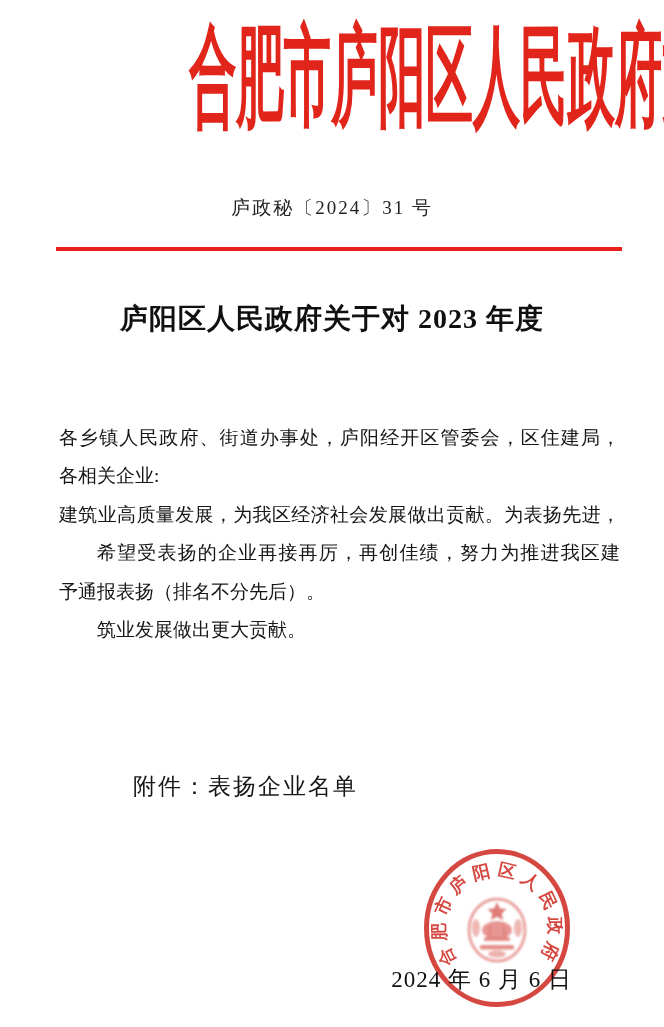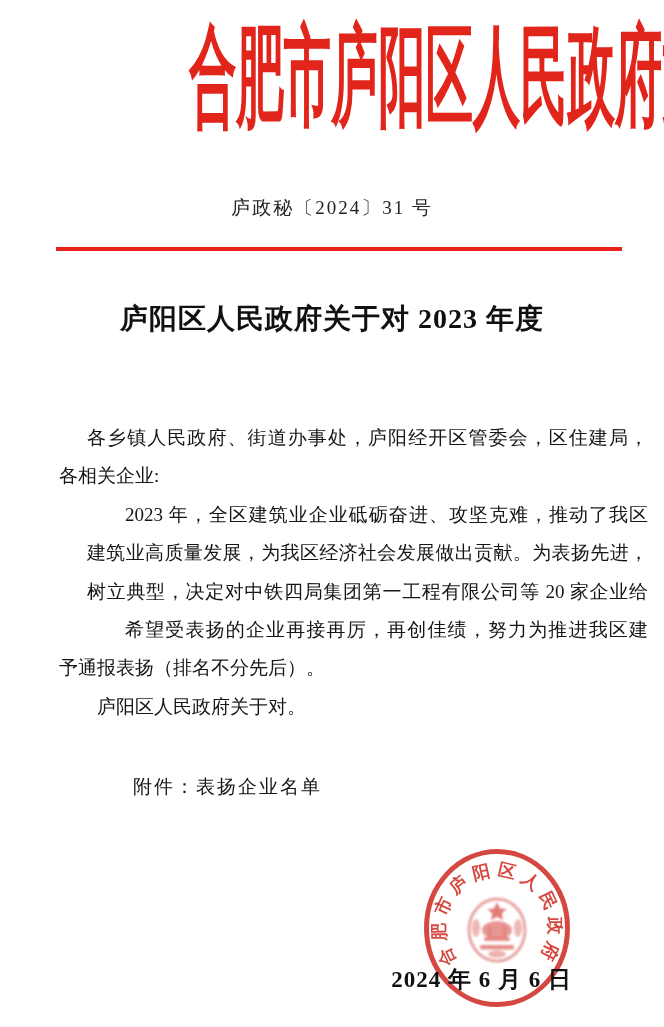--- a/index.html
+++ b/index.html
@@ -48,70 +48,67 @@
     font-size:28px;line-height:38px;
     color:#101010;
     letter-spacing:1px;
   }
   .body-block{
     position:absolute;top:419px;left:59px;width:561px;
     font-size:19px;line-height:38.4px;
     color:#161616;
   }
   .bl{width:561px;}
-  .just{text-align:justify;text-align-last:justify;text-justify:inter-character;margin-left:28px;}
+  .just{text-align:justify;text-align-last:justify;text-justify:inter-character;}
   .indent{text-indent:2em;}
   .attachment{
     position:absolute;top:768px;left:59px;width:561px;
-    font-size:19px;line-height:38px;
+    font-size:23px;line-height:38px;
     padding-left:74px;box-sizing:border-box;
     letter-spacing:2px;
     color:#161616;
   }
   .seal{
     position:absolute;left:422px;top:847px;
     width:150px;height:162px;
   }
   .seal .ring{fill:none;stroke:var(--seal_red);stroke-width:5;}
   .seal text{fill:var(--seal_red);font-family:"Liberation Serif","DejaVu Serif",serif;font-weight:bold;}
   .seal .emblem-shape{fill:var(--seal_red);}
   .seal .emblem-line{fill:none;stroke:var(--seal_red);}
   .issue-date{
     position:absolute;top:963px;right:92px;
     font-size:23px;line-height:34px;
     letter-spacing:1px;
     color:#111;
     z-index:3;
-    font-weight:bold;
   }
 </style>
 </head>
 <body>
 
 <div class="page">
 
   <div class="masthead">合肥市庐阳区人民政府文件</div>
 
   <div class="doc-number">庐政秘〔2024〕31 号</div>
 
   <div class="red-rule"></div>
 
   <div class="doc-title">
     <div>庐阳区人民政府关于对 2023 年度</div>
   </div>
 
   <div class="body-block">
     <div class="bl just">各乡镇人民政府、街道办事处，庐阳经开区管委会，区住建局，</div>
     <div class="bl">各相关企业:</div>
-    <div class="bl just indent">2023 年，全区建筑业企业砥砺奋进、攻坚克难，推动了我区</div>
     <div class="bl just">建筑业高质量发展，为我区经济社会发展做出贡献。为表扬先进，</div>
-    <div class="bl just">树立典型，决定对中铁四局集团第一工程有限公司等 20 家企业给</div>
     <div class="bl just indent">希望受表扬的企业再接再厉，再创佳绩，努力为推进我区建</div>
     <div class="bl">予通报表扬（排名不分先后）。</div>
-    <div class="bl indent">庐阳区人民政府关于对。</div>
+    <div class="bl indent">筑业发展做出更大贡献。</div>
   </div>
 
   <div class="attachment">附件：表扬企业名单</div>
 
   <svg class="seal" viewBox="-75 -81 150 162" xmlns="http://www.w3.org/2000/svg">
     <defs>
       <path id="sealArc" d="M -36.1,37.4 A 52,52 0 1 1 36.1,37.4" fill="none"></path>
       <filter id="sealBlur" x="-20%" y="-20%" width="140%" height="140%">
         <feGaussianBlur stdDeviation="0.6"></feGaussianBlur>
       </filter>

